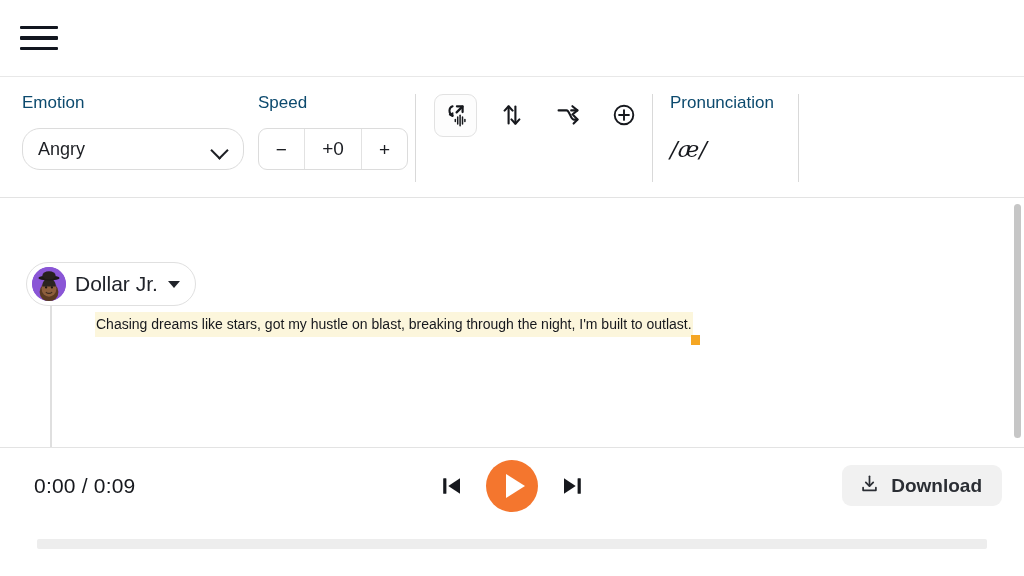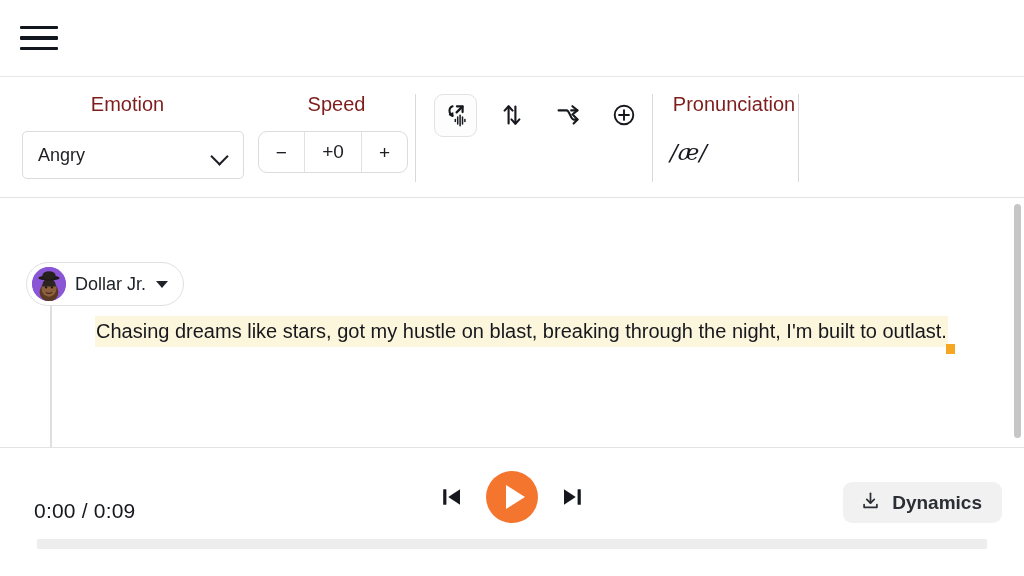--- a/index.html
+++ b/index.html
@@ -88,42 +88,41 @@
   }
 
   .tb-group {
     display: flex;
     flex-direction: column;
     position: relative;
     height: 88px;
   }
 
   .tb-label {
-    font-size: 20px;
-    color: #7f1d1d;
+    font-size: 17px;
+    color: #0c4a6e;
     line-height: 1;
     margin-bottom: 17px;
     white-space: nowrap;
-    text-align: center;
   }
 
   .tb-divider {
     width: 1px;
     background: #d9d9d9;
     height: 88px;
     align-self: flex-start;
   }
 
   
   .g-emotion { padding-left: 22px; width: 233px; }
   .select-box {
     width: 222px;
-    height: 48px;
+    height: 42px;
     border: 1px solid #dcdcdc;
-    border-radius: 5px;
+    border-radius: 18px;
     background: #fff;
     display: flex;
     align-items: center;
     justify-content: space-between;
     padding: 0 15px 0 15px;
     cursor: pointer;
   }
   .select-value {
     font-size: 18px;
     color: #1d1f24;
@@ -263,21 +262,21 @@
   }
   .avatar {
     width: 34px; height: 34px;
     border-radius: 50%;
     flex: 0 0 34px;
     overflow: hidden;
     position: relative;
     background: #8a56d6;
   }
   .speaker-name {
-    font-size: 18px;
+    font-size: 21px;
     color: #20232a;
     white-space: nowrap;
     text-align: right;
   }
   .caret-down {
     width: 0; height: 0;
     border-left: 6px solid transparent;
     border-right: 6px solid transparent;
     border-top: 7px solid #20232a;
     margin-left: 1px;
@@ -289,23 +288,23 @@
     top: 108px;
     width: 1.5px;
     height: 198px;
     background: #dfdfdf;
     z-index: 1;
   }
 
   .script-text {
     position: absolute;
     left: 95px;
-    top: 114px;
+    top: 107px;
     width: 895px;
-    font-size: 20px;
+    font-size: 14px;
     line-height: 38px;
     color: #16181d;
     z-index: 2;
   }
   .hl {
     background: #fcf6dc;
     box-decoration-break: clone;
     -webkit-box-decoration-break: clone;
     padding: 4px 1px 5px 1px;
   }
@@ -326,21 +325,21 @@
     background: #f5a623;
   }
 
   
   .player {
     flex: 0 0 76px;
     height: 76px;
     border-top: 1px solid #e3e3e3;
     background: #fff;
     display: flex;
-    align-items: flex-end;
+    align-items: center;
     position: relative;
     padding: 0 22px 0 34px;
   }
 
   .time {
     font-size: 21px;
     color: #16181d;
     letter-spacing: 0.2px;
   }
 
@@ -570,21 +569,21 @@
     </div>
 
     <div class="download-btn">
       <span>
         <svg viewBox="0 0 22 22" width="21" height="21" aria-hidden="true">
           <line x1="11" y1="3.4" x2="11" y2="13.4" stroke="#2b2e34" stroke-width="1.8" stroke-linecap="round"></line>
           <path d="M7.1 9.8 L11 13.7 L14.9 9.8" fill="none" stroke="#2b2e34" stroke-width="1.8" stroke-linecap="round" stroke-linejoin="round"></path>
           <path d="M4.3 15.2 L4.3 18.2 L17.7 18.2 L17.7 15.2" fill="none" stroke="#2b2e34" stroke-width="1.8" stroke-linecap="round" stroke-linejoin="round"></path>
         </svg>
       </span>
-      <span class="download-label">Dynamics</span>
+      <span class="download-label">Download</span>
     </div>
   </div>
 
   <div class="bottom-zone">
     <div class="bottom-bar"></div>
   </div>
 
 </div>
 
 </body></html>

